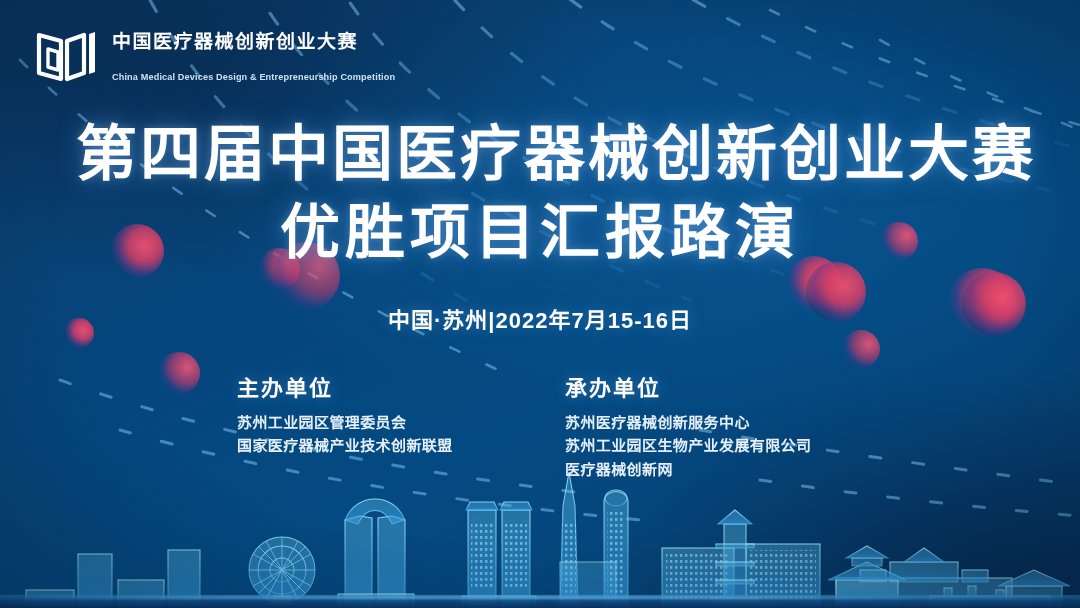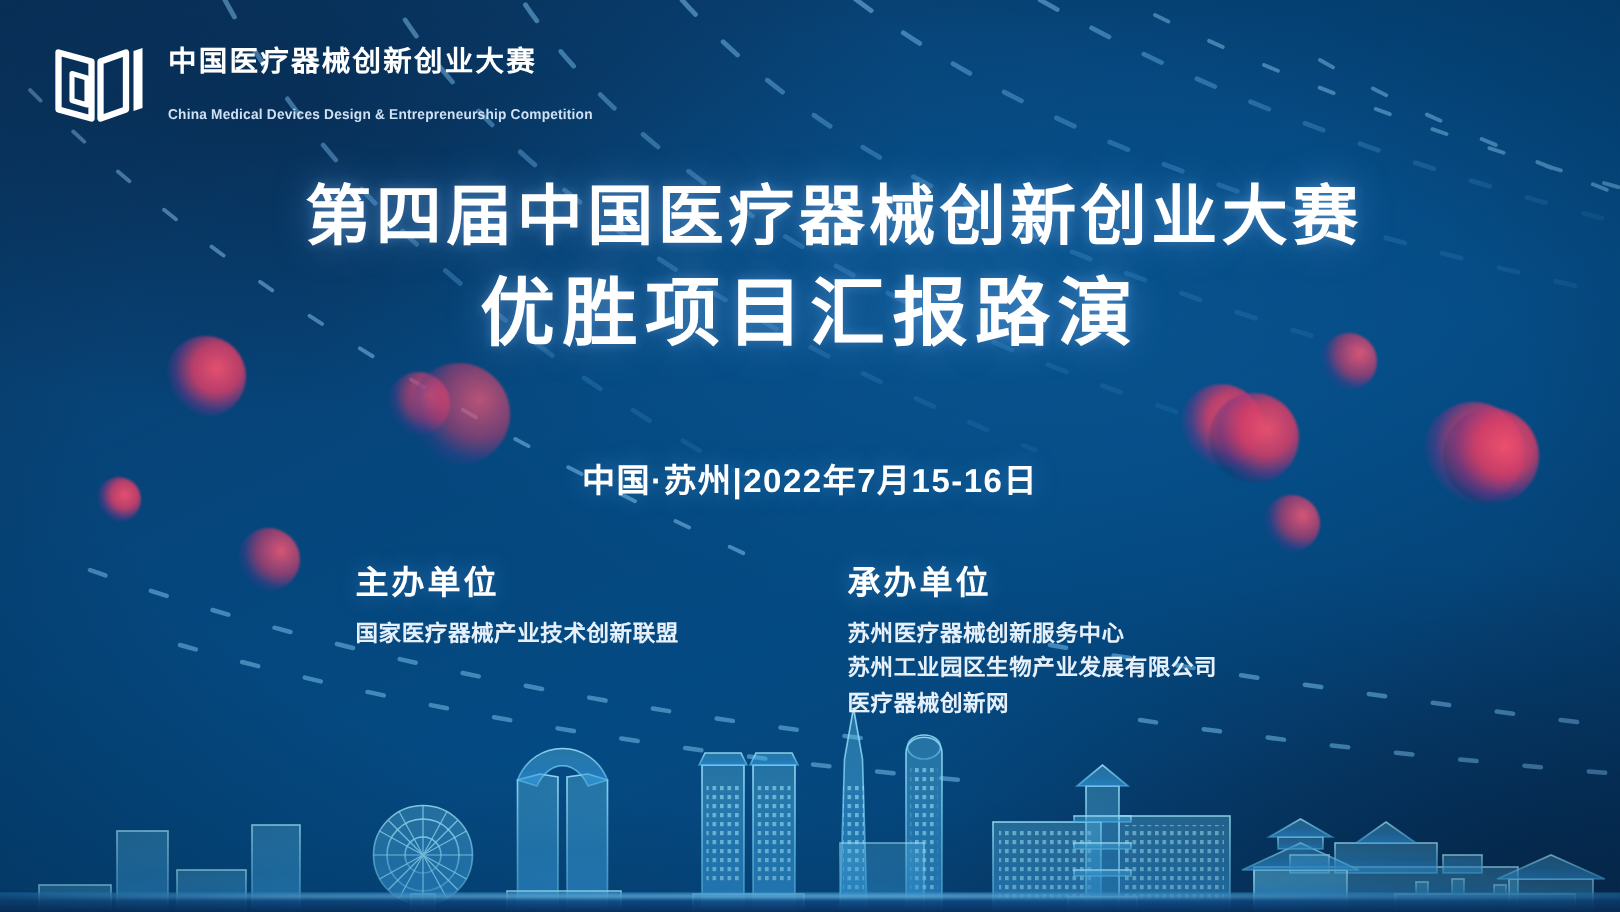--- a/index.html
+++ b/index.html
@@ -48,22 +48,22 @@
     font-size:9.5px;font-weight:700;color:#cfe2f5;letter-spacing:0.15px;
     line-height:1;white-space:nowrap;transform:scaleX(0.96);transform-origin:left center;
   }
 
   
   .titles{position:absolute;left:0;right:0;top:122px;text-align:center;z-index:20;}
   .title-1,.title-2{
     color:#ffffff;font-weight:700;line-height:1.06;white-space:nowrap;
     text-shadow:0 0 26px rgba(120,185,255,0.40),0 0 8px rgba(160,205,255,0.28);
   }
-  .title-1{font-size:44px;letter-spacing:3px;margin-left:32px;}
-  .title-2{font-size:50px;letter-spacing:5px;margin-top:14px;}
+  .title-1{font-size:61px;letter-spacing:3px;margin-left:32px;}
+  .title-2{font-size:60px;letter-spacing:5px;margin-top:14px;}
 
   .meta{
     position:absolute;left:0;right:0;top:302px;text-align:center;z-index:20;
     color:#ffffff;font-size:22px;font-weight:700;letter-spacing:1px;white-space:nowrap;
     text-shadow:0 0 16px rgba(120,185,255,0.35);
   }
 
   
   .orgs{
     position:absolute;top:370px;left:0;right:4px;z-index:20;
@@ -170,20 +170,21 @@
   <div class="titles">
     <div class="title-1">第四届中国医疗器械创新创业大赛</div>
     <div class="title-2">优胜项目汇报路演</div>
   </div>
 
   <div class="meta">中国·苏州|2022年7月15-16日</div>
 
   <div class="orgs">
     <div class="org-col">
       <div class="org-title">主办单位</div>
+      <div class="org-line">苏州工业园区管理委员会</div>
       <div class="org-line">国家医疗器械产业技术创新联盟</div>
     </div>
     <div class="org-col right">
       <div class="org-title">承办单位</div>
       <div class="org-line">苏州医疗器械创新服务中心</div>
       <div class="org-line">苏州工业园区生物产业发展有限公司</div>
       <div class="org-line">医疗器械创新网</div>
     </div>
   </div>
 

